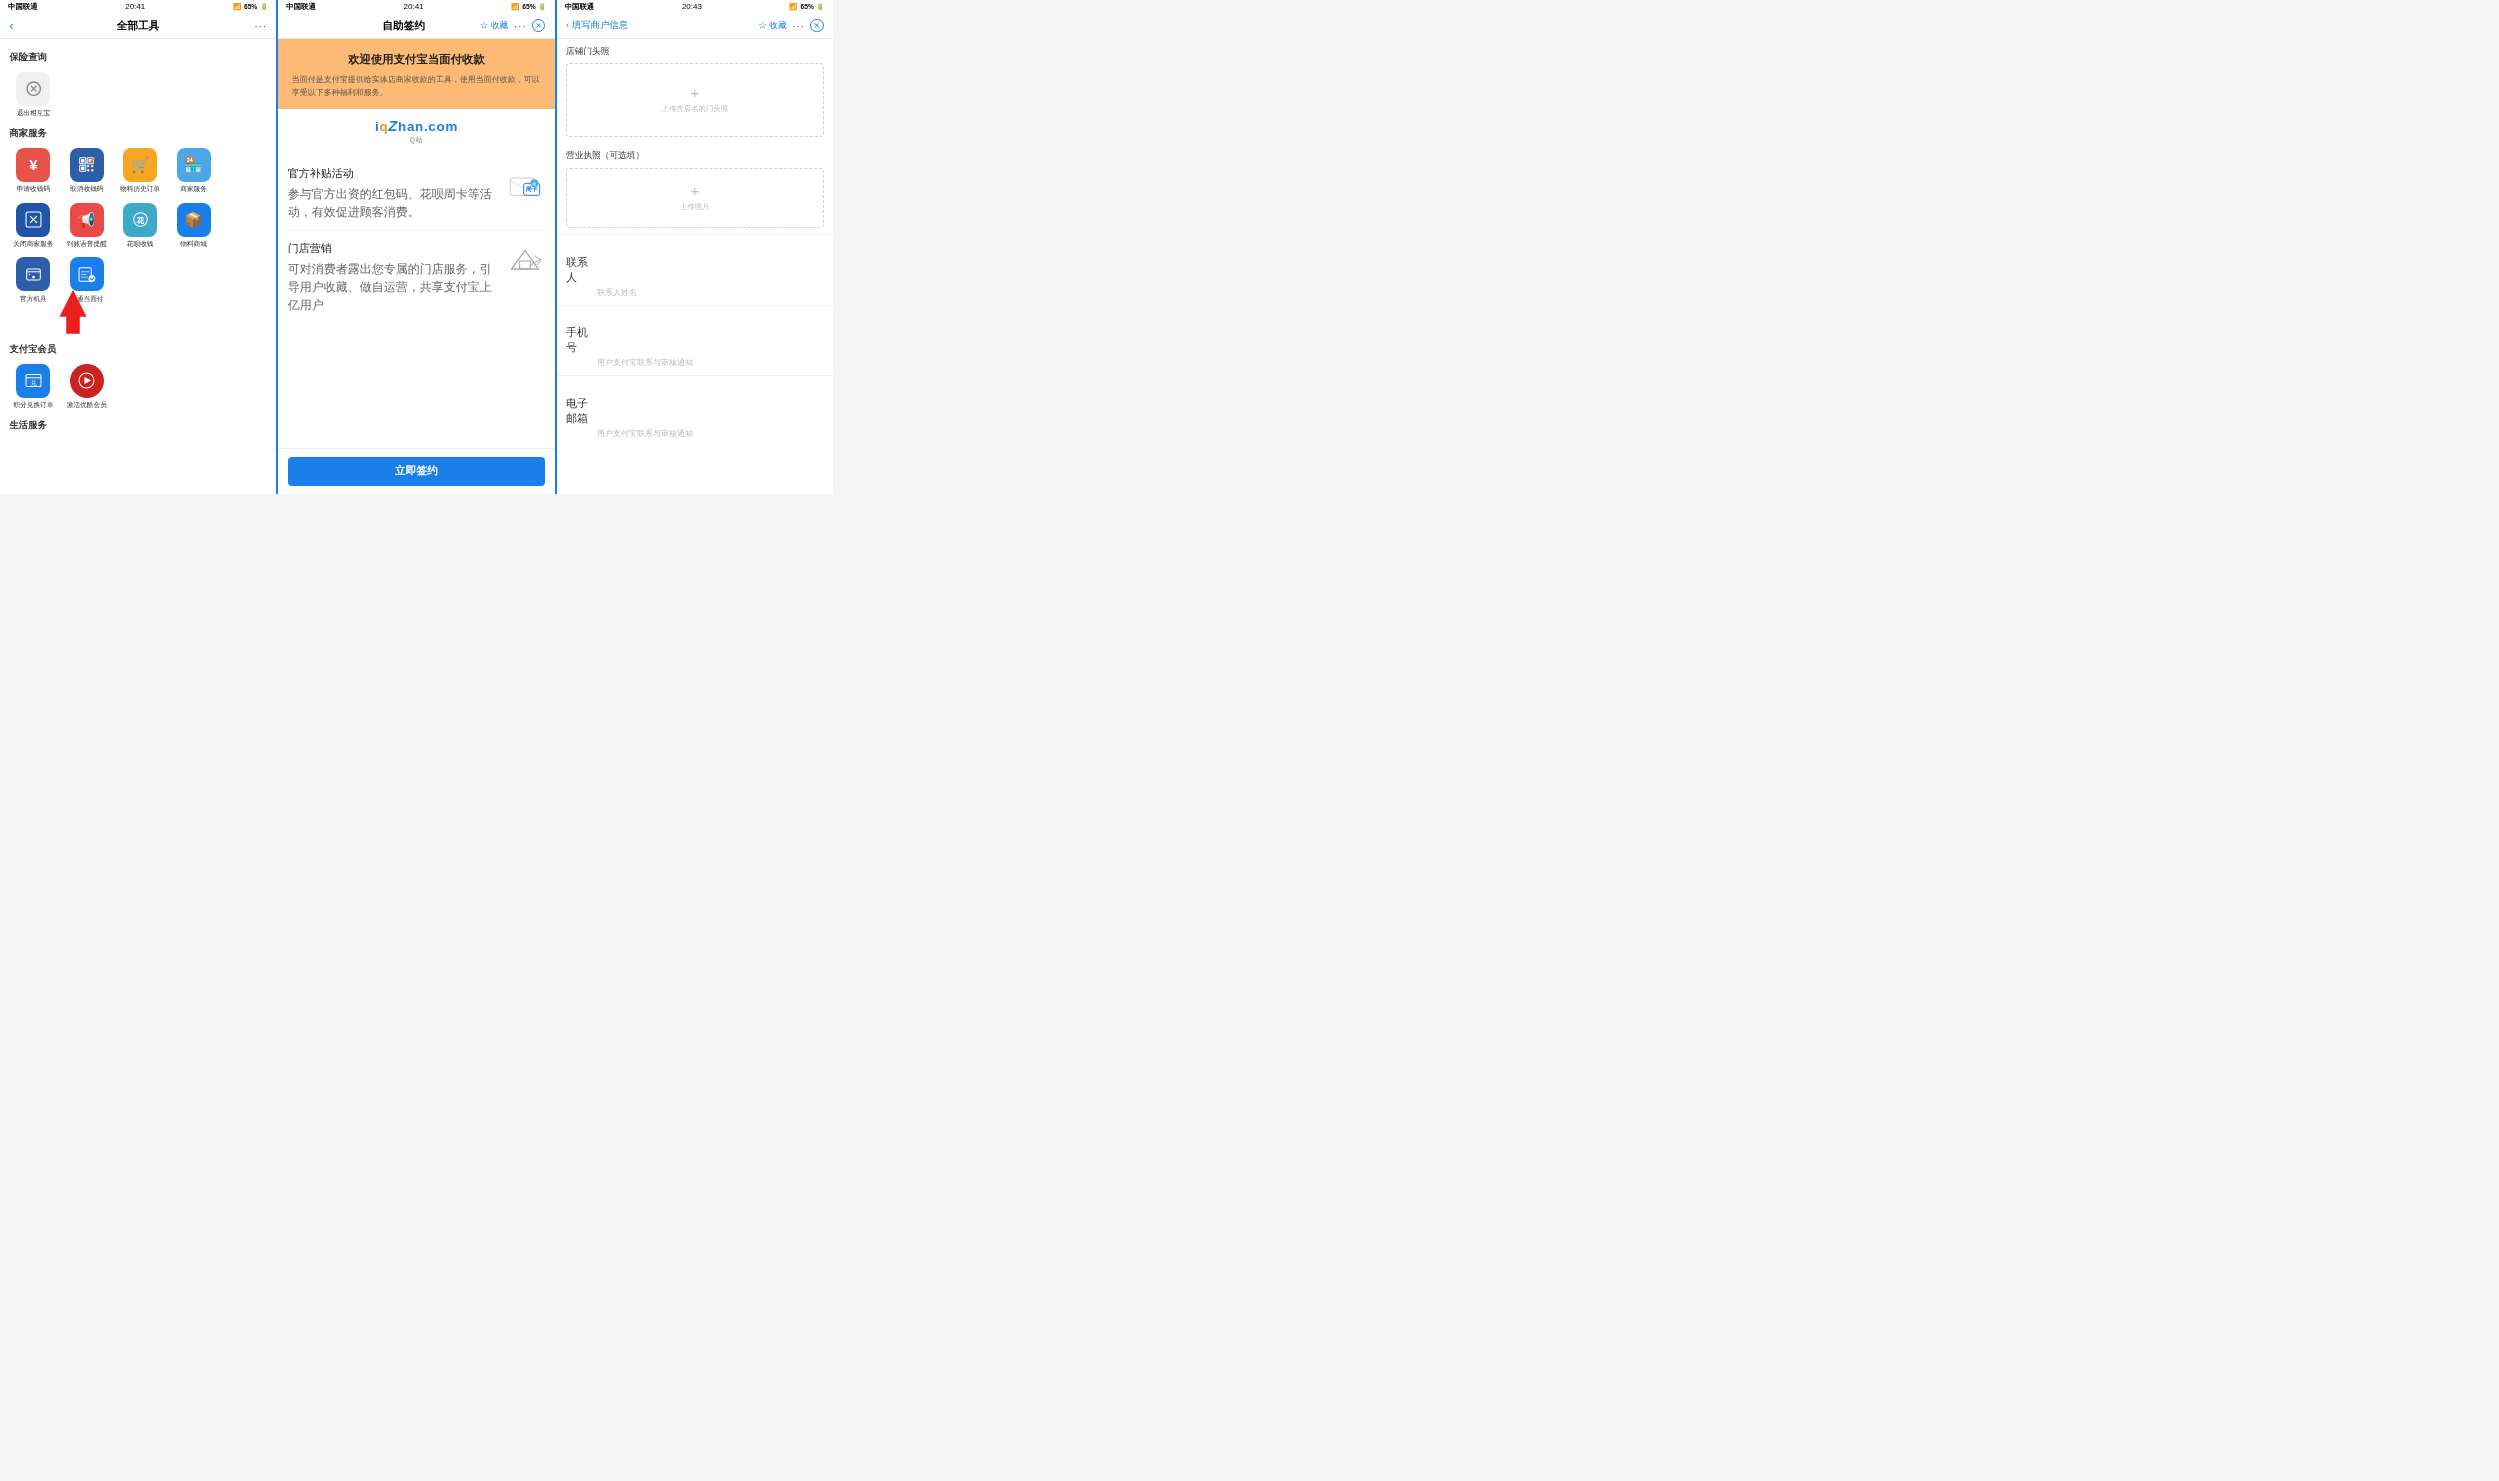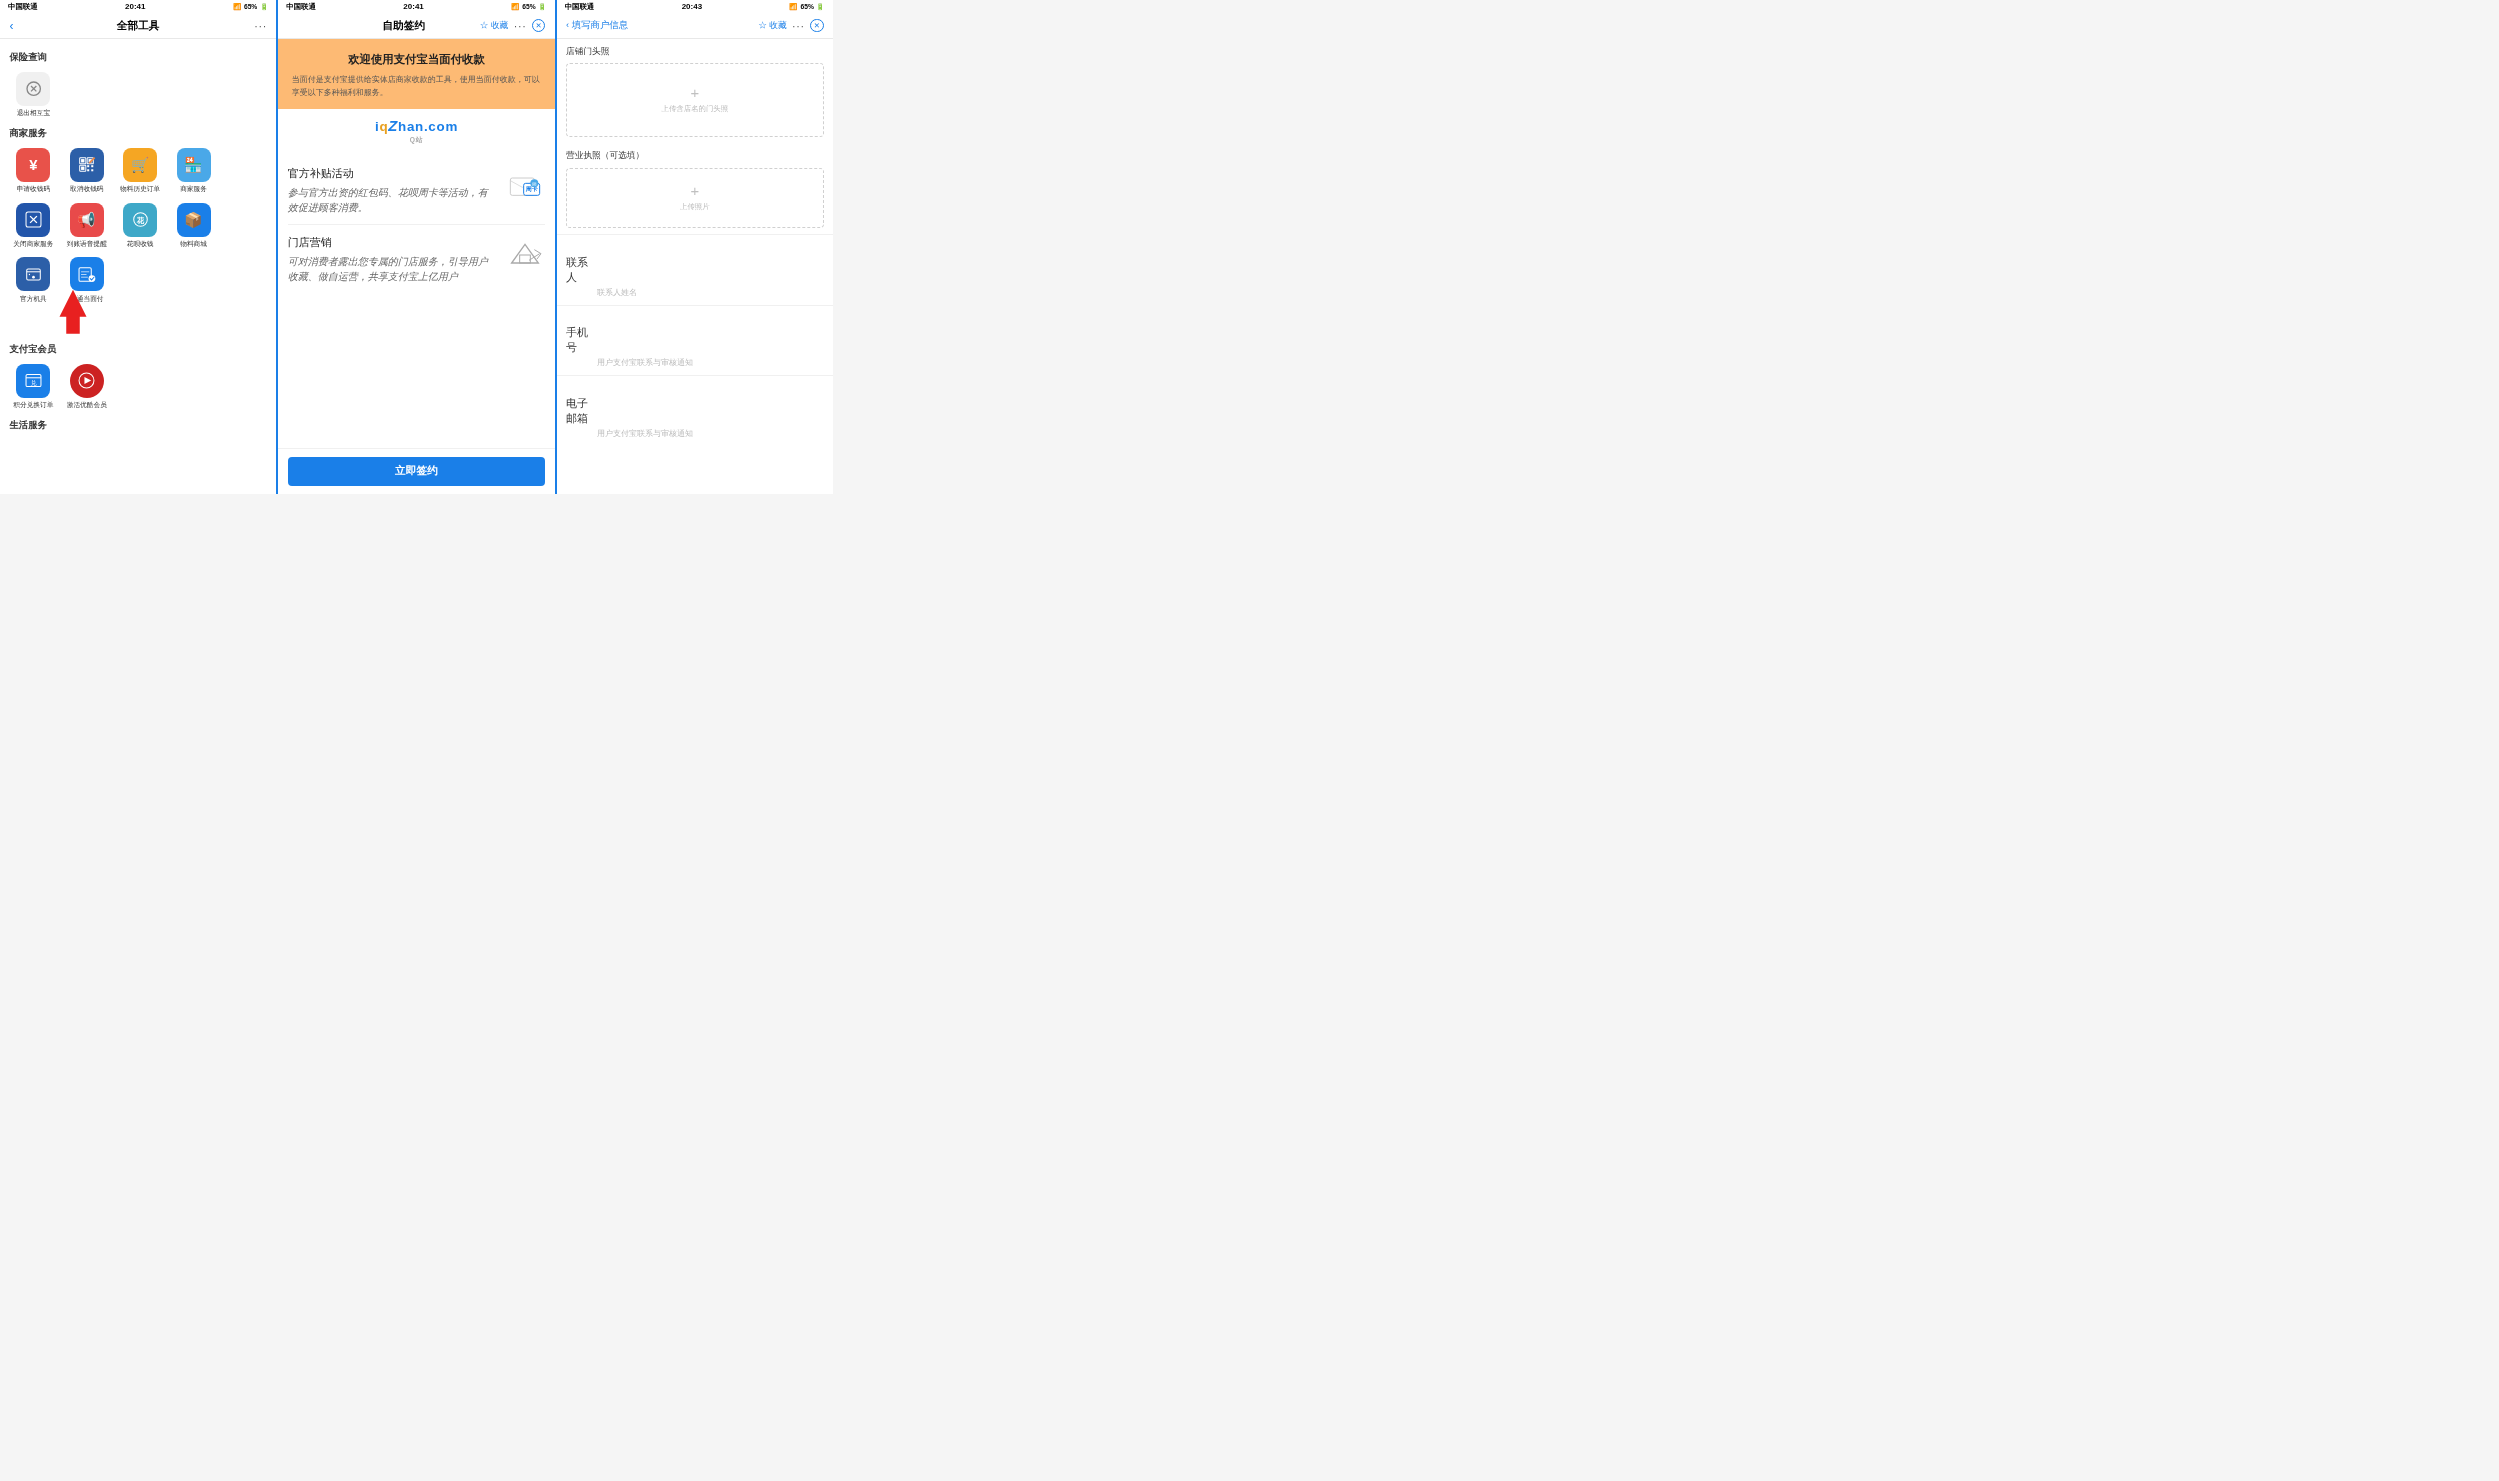--- a/index.html
+++ b/index.html
@@ -27,21 +27,21 @@
     .status-bar {
       display: flex;
       justify-content: space-between;
       align-items: center;
       padding: 2.7px 8px;
       font-size: 7.4px;
       font-weight: 600;
       color: #000;
       height: 13.4px;
     }
-    .status-bar .center { font-weight: 700; font-size: 8px; }
+    .status-bar .center { font-weight: 400; font-size: 8px; }
     .status-bar .right { display: flex; gap: 2.7px; align-items: center; font-size: 6.7px; }
     .status-bar .left { font-size: 7.4px; }
 
     
     .nav-bar {
       display: flex;
       align-items: center;
       justify-content: space-between;
       padding: 4px 9.4px;
       border-bottom: 0.7px solid #e8e8e8;
@@ -174,21 +174,21 @@
       flex-shrink: 0;
       border: 0.7px solid #e0e0e0;
       border-radius: 5.4px;
       display: flex;
       align-items: center;
       justify-content: center;
       position: relative;
     }
     .feature-text-block { flex: 1; }
     .feature-title { font-size: 11px; font-weight: 400; color: #222; margin-bottom: 4px; }
-    .feature-desc { font-size: 10px; color: #666; line-height: 1.5; font-style: italic; }
+    .feature-desc { font-size: 12px; color: #666; line-height: 1.5; }
     .feature-icon-right {
       width: 40px;
       height: 40px;
       flex-shrink: 0;
       display: flex;
       align-items: center;
       justify-content: center;
     }
     .signup-btn-bar {
       padding: 8px 9.4px;

